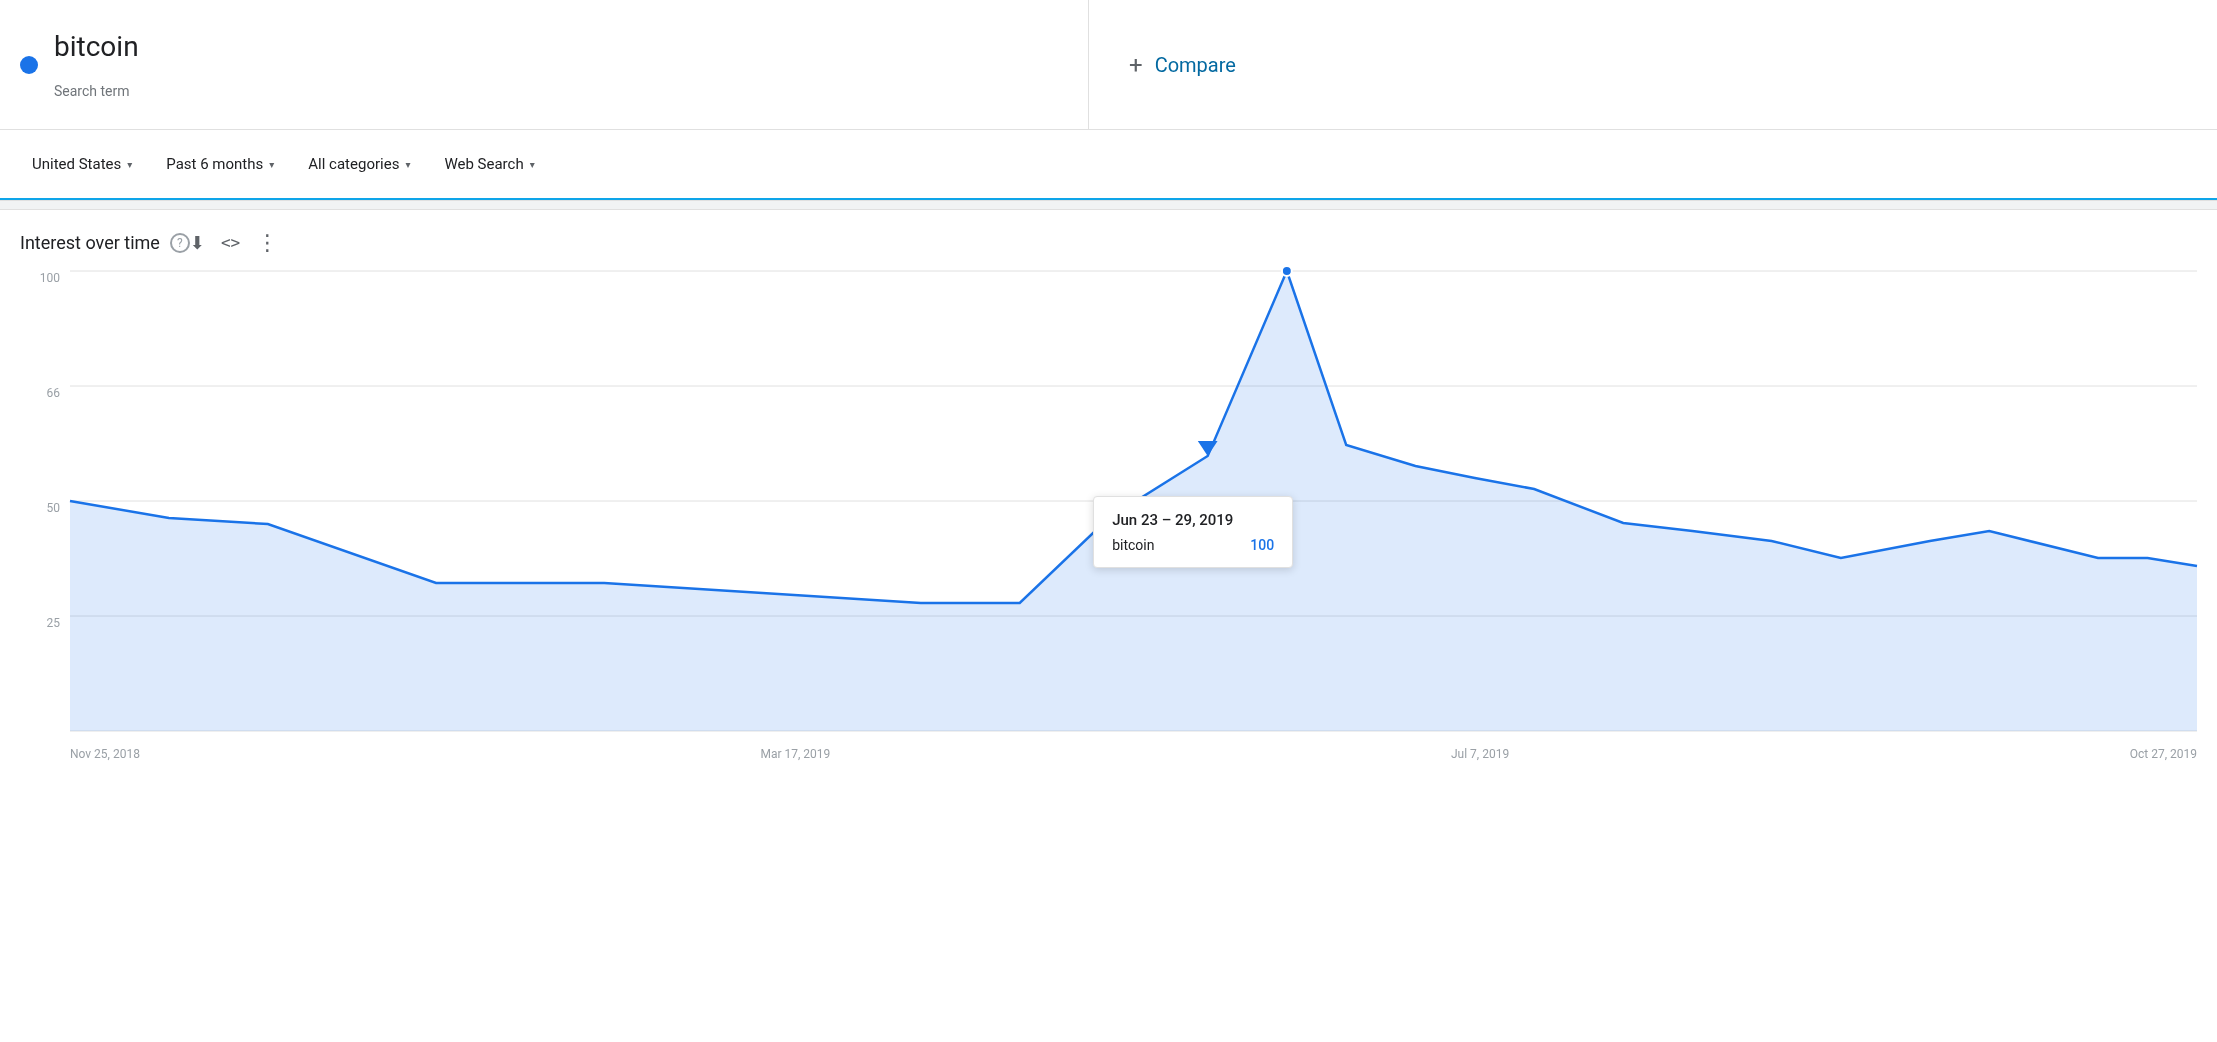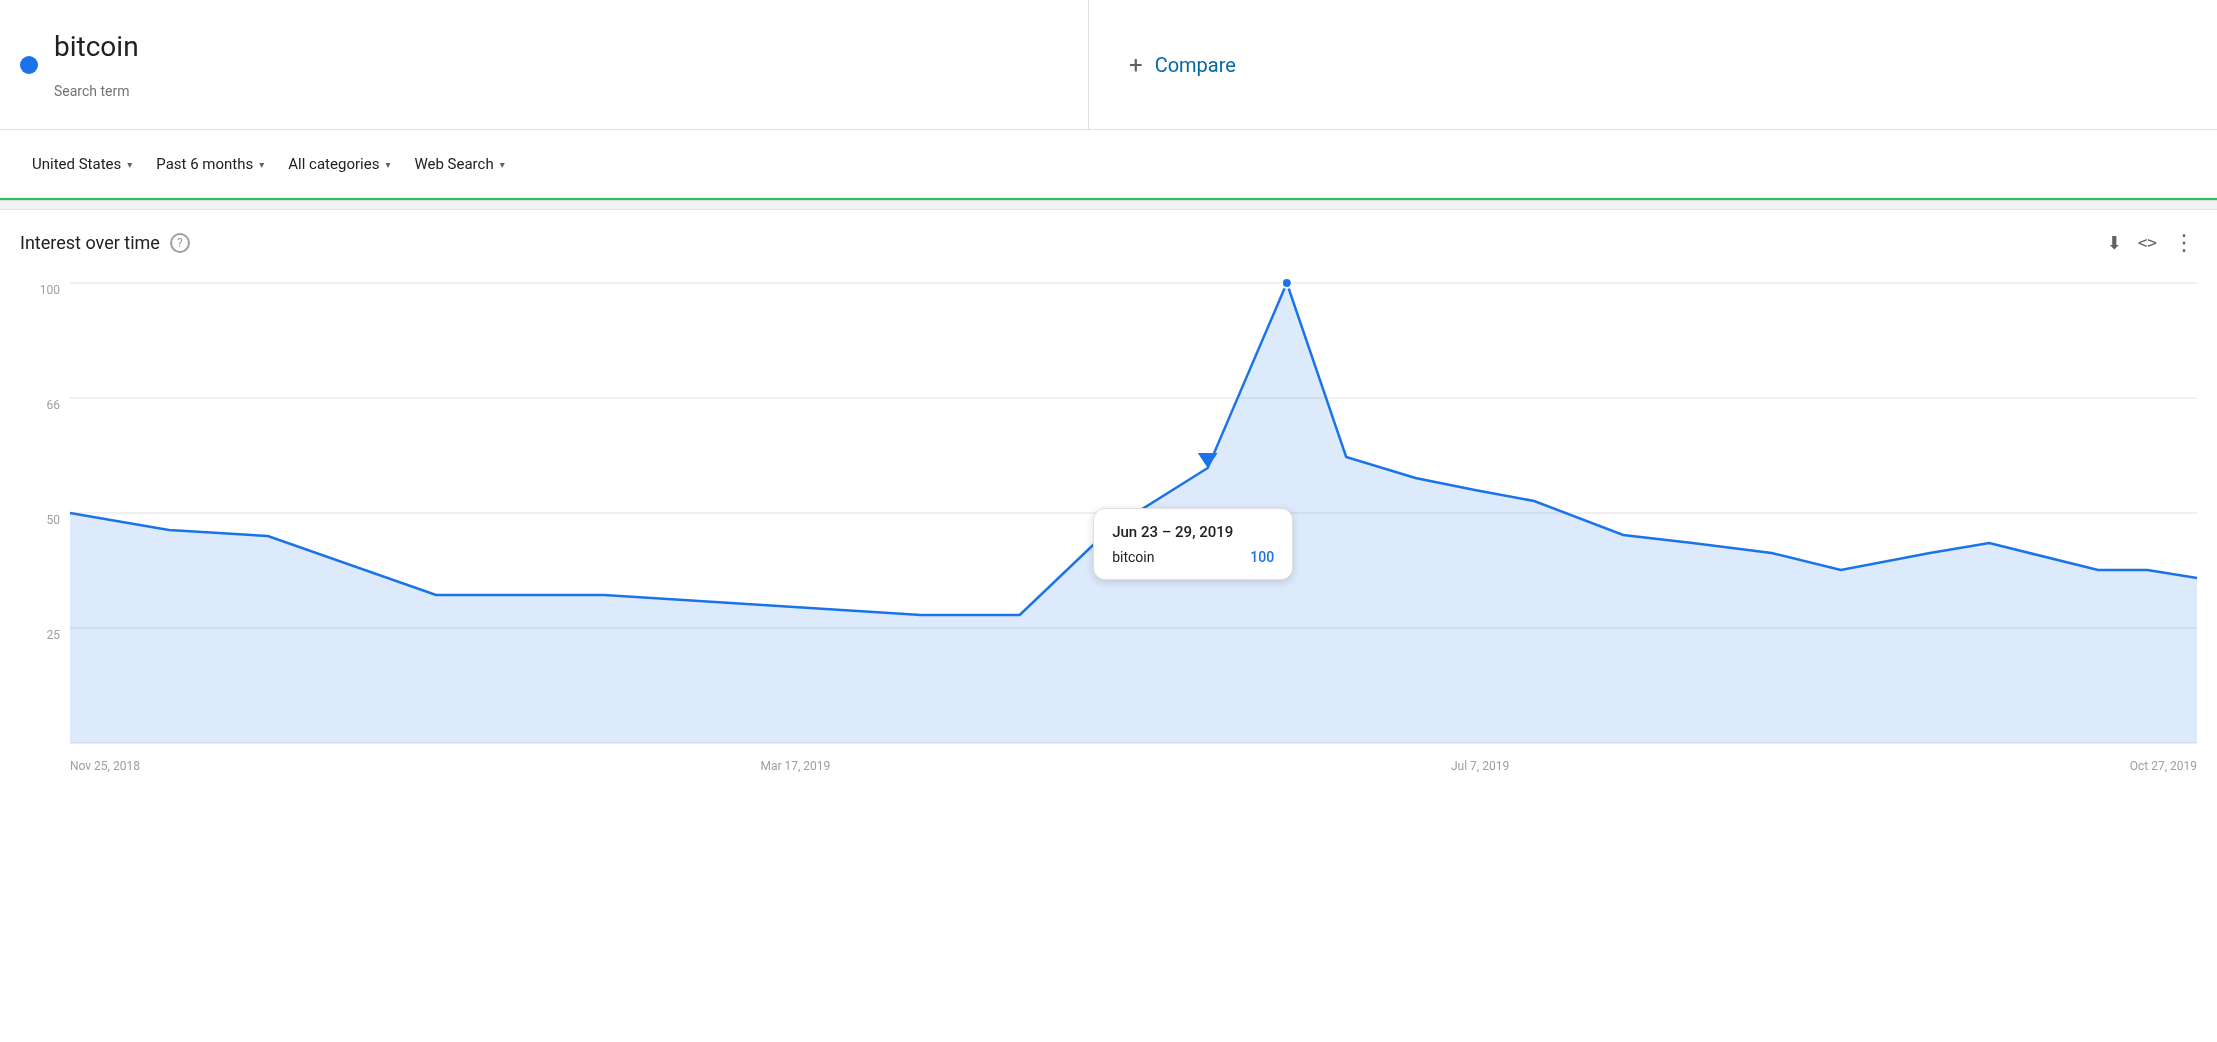--- a/index.html
+++ b/index.html
@@ -54,21 +54,22 @@
     .compare-label {
       font-size: 20px;
       color: #0369a1;
     }
 
     .filters-bar {
       display: flex;
       align-items: center;
       padding: 0 20px;
       height: 70px;
-      border-bottom: 2px solid #22c55e;
+      border-bottom: 2px solid #0ea5e9;
+      gap: 10px;
     }
     .filter-dropdown {
       display: flex;
       align-items: center;
       padding: 8px 12px;
       cursor: pointer;
       border-radius: 4px;
       font-size: 15px;
       color: #202124;
       gap: 6px;
@@ -84,22 +85,21 @@
       border-top: 1px solid #e0e0e0;
       border-bottom: 1px solid #e0e0e0;
     }
 
     .chart-section {
       padding: 20px 20px 0 20px;
     }
     .chart-header {
       display: flex;
       align-items: center;
-      justify-content: space-between;
-      margin-bottom: 28px;
+      margin-bottom: 16px;
     }
     .chart-title-group {
       display: flex;
       align-items: center;
       gap: 10px;
     }
     .chart-title {
       font-size: 18px;
       color: #202124;
       font-weight: 400;
@@ -174,21 +174,21 @@
     }
     .x-label {
       font-size: 12px;
       color: #9aa0a6;
     }
 
     .tooltip-box {
       position: absolute;
       background: #fff;
       border: 1px solid #e0e0e0;
-      border-radius: 12px;
+      border-radius: 4px;
       padding: 14px 18px;
       box-shadow: 0 2px 8px rgba(0,0,0,0.15);
       min-width: 200px;
       z-index: 10;
     }
     .tooltip-date {
       font-size: 15px;
       font-weight: 500;
       color: #202124;
       margin-bottom: 8px;

